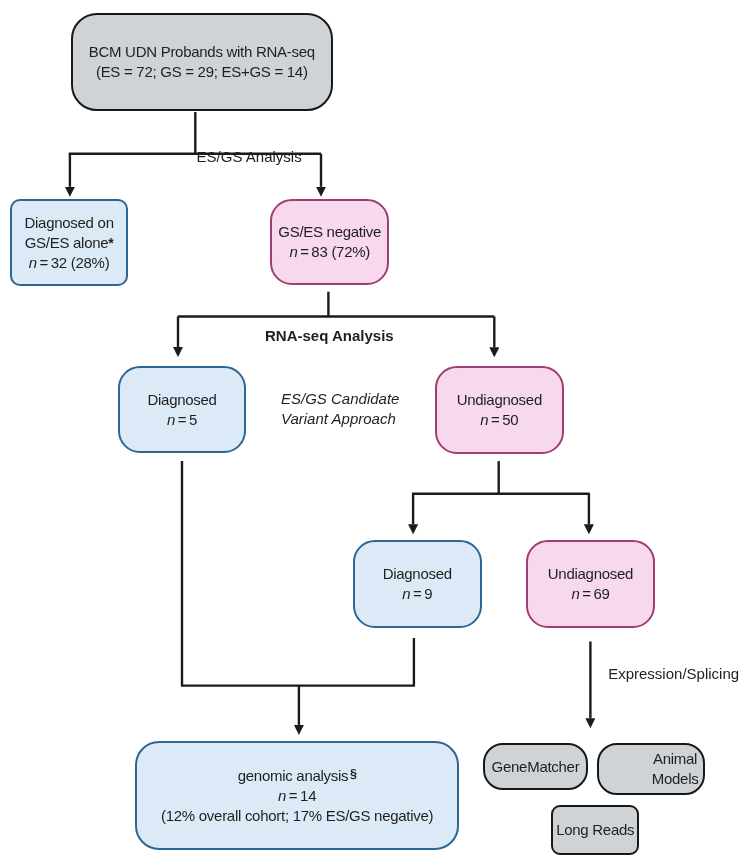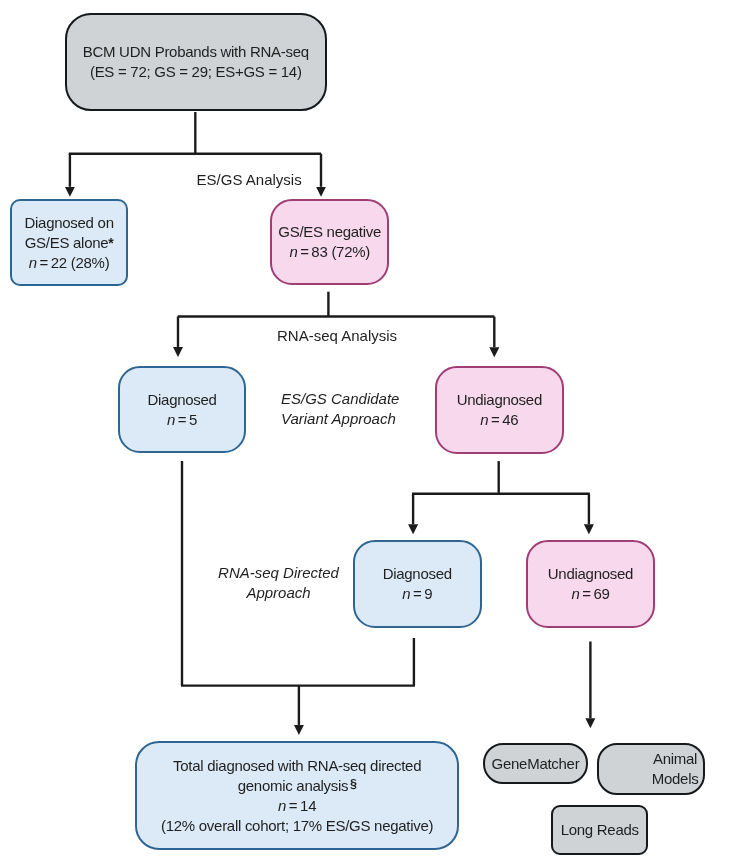--- a/index.html
+++ b/index.html
@@ -53,103 +53,99 @@
 
       <path data-name="edge-dx5-down" d="M 182 461 L 182 685.6"></path>
       <path data-name="edge-dx9-down" d="M 413.9 638 L 413.9 685.6"></path>
       <path data-name="edge-merge-bar" d="M 181 685.6 L 414.9 685.6"></path>
       <path data-name="edge-to-total" d="M 298.9 685.6 L 298.9 724.9" marker-end="url(#ah)"></path>
 
       <path data-name="edge-to-outliers" d="M 590.4 641.5 L 590.4 718.2" marker-end="url(#ah)"></path>
     </g>
   </svg>
 
-  <div class="node gray" data-name="node-root" style="left:65px;top:13.2px;width:261.6px;height:97.6px;border-radius:26px;">
+  <div class="node gray" data-name="node-root" style="left:71px;top:13.2px;width:261.6px;height:97.6px;border-radius:26px;">
     <div class="txt" data-name="node-root-text">
       <div data-name="node-root-line1">BCM UDN Probands with RNA-seq</div>
       <div data-name="node-root-line3">(ES = 72; GS = 29; ES+GS = 14)</div>
     </div>
   </div>
 
   <div class="node blue" data-name="node-diagnosed-gses-alone" style="left:10px;top:199.3px;width:118.2px;height:87px;border-radius:10px;">
     <div class="txt" data-name="node-diagnosed-gses-alone-text">
       <div data-name="node-dx-gses-line1">Diagnosed on</div>
       <div data-name="node-dx-gses-line2"><span data-name="node-dx-gses-line2-main">GS/ES alone</span><span class="star" data-name="asterisk-mark">*</span></div>
-      <div data-name="node-dx-gses-line3"><i data-name="n-italic">n</i><span data-name="node-dx-gses-line3-rest"> = 22 (28%)</span></div>
+      <div data-name="node-dx-gses-line3"><i data-name="n-italic">n</i><span data-name="node-dx-gses-line3-rest"> = 32 (28%)</span></div>
     </div>
   </div>
 
   <div class="node pink" data-name="node-gses-negative" style="left:270px;top:199.4px;width:119.4px;height:86px;border-radius:22px;">
     <div class="txt" data-name="node-gses-negative-text">
       <div data-name="node-neg-gses-line1">GS/ES negative</div>
       <div data-name="node-neg-gses-line2"><i data-name="n-italic">n</i><span data-name="node-neg-gses-line2-rest"> = 83 (72%)</span></div>
     </div>
   </div>
 
   <div class="node blue" data-name="node-diagnosed-5" style="left:118px;top:365.9px;width:128.2px;height:87.5px;border-radius:22px;">
     <div class="txt" data-name="node-diagnosed-5-text">
       <div data-name="node-dx5-line1">Diagnosed</div>
       <div data-name="node-dx5-line2"><i data-name="n-italic">n</i><span data-name="node-dx5-line2-rest"> = 5</span></div>
     </div>
   </div>
 
   <div class="node pink" data-name="node-undiagnosed-78" style="left:434.5px;top:365.8px;width:129.6px;height:87.9px;border-radius:22px;">
     <div class="txt" data-name="node-undiagnosed-78-text">
       <div data-name="node-undx78-line1">Undiagnosed</div>
-      <div data-name="node-undx78-line2"><i data-name="n-italic">n</i><span data-name="node-undx78-line2-rest"> = 46</span></div>
+      <div data-name="node-undx78-line2"><i data-name="n-italic">n</i><span data-name="node-undx78-line2-rest"> = 50</span></div>
     </div>
   </div>
 
   <div class="node blue" data-name="node-diagnosed-9" style="left:353px;top:540.1px;width:128.5px;height:87.7px;border-radius:22px;">
     <div class="txt" data-name="node-diagnosed-9-text">
       <div data-name="node-dx9-line1">Diagnosed</div>
       <div data-name="node-dx9-line2"><i data-name="n-italic">n</i><span data-name="node-dx9-line2-rest"> = 9</span></div>
     </div>
   </div>
 
   <div class="node pink" data-name="node-undiagnosed-69" style="left:526.4px;top:540px;width:128.2px;height:87.8px;border-radius:22px;">
     <div class="txt" data-name="node-undiagnosed-69-text">
       <div data-name="node-undx69-line1">Undiagnosed</div>
       <div data-name="node-undx69-line2"><i data-name="n-italic">n</i><span data-name="node-undx69-line2-rest"> = 69</span></div>
     </div>
   </div>
 
   <div class="node blue" data-name="node-total-diagnosed" style="left:134.8px;top:741.4px;width:324.7px;height:108.5px;border-radius:24px;">
     <div class="txt" data-name="node-total-diagnosed-text">
-      <div data-name="node-total-line1">Total diagnosed with RNA-seq directed</div>
       <div data-name="node-total-line2"><span data-name="node-total-line2-main">genomic analysis</span><sup data-name="section-mark">§</sup></div>
       <div data-name="node-total-line3"><i data-name="n-italic">n</i><span data-name="node-total-line3-rest"> = 14</span></div>
       <div data-name="node-total-line4">(12% overall cohort; 17% ES/GS negative)</div>
     </div>
   </div>
 
-  <div class="node gray" data-name="node-genematcher" style="left:483px;top:743.4px;width:105px;height:41px;border-radius:20px;">
+  <div class="node gray" data-name="node-genematcher" style="left:483px;top:743.4px;width:105px;height:47px;border-radius:20px;">
     <div class="txt" data-name="node-genematcher-text">GeneMatcher</div>
   </div>
 
   <div class="node gray" data-name="node-animal-models" style="left:597px;top:743.2px;width:108.2px;height:51.9px;border-radius:20px;padding-left:48px;">
     <div class="txt" data-name="node-animal-models-text">
       <div data-name="node-animal-line1">Animal</div>
       <div data-name="node-animal-line2">Models</div>
     </div>
   </div>
 
-  <div class="node gray" data-name="node-long-reads" style="left:551.2px;top:804.7px;width:97px;height:50.4px;border-radius:9px;">
+  <div class="node gray" data-name="node-long-reads" style="left:551.2px;top:804.7px;width:88px;height:50.4px;border-radius:9px;">
     <div class="txt" data-name="node-long-reads-text">Long Reads</div>
   </div>
 
-  <div class="lbl" data-name="edge-label-es-gs-analysis" style="left:148.6px;top:170px;padding-left:48px;">ES/GS Analysis</div>
-  <div class="lbl" data-name="edge-label-rnaseq-analysis" style="left:277px;top:325.6px;">RNA-seq Analysis</div>
+  <div class="lbl" data-name="edge-label-es-gs-analysis" style="left:148.6px;top:147px;padding-left:48px;">ES/GS Analysis</div>
+  <div class="lbl" data-name="edge-label-rnaseq-analysis" style="left:265px;top:325.6px;font-weight:bold;">RNA-seq Analysis</div>
 
   <div class="lbl ital" data-name="edge-label-candidate-approach" style="left:281px;top:389.2px;text-align:left;width:120px;">
     <div data-name="candidate-approach-line1">ES/GS Candidate</div>
     <div data-name="candidate-approach-line2">Variant Approach</div>
   </div>
 
-  <div class="lbl ital" data-name="edge-label-directed-approach" style="left:215.5px;top:562.7px;text-align:center;width:126px;">
-    <div data-name="directed-approach-line1">RNA-seq Directed</div>
-    <div data-name="directed-approach-line2">Approach</div>
-  </div>
 
   <div class="lbl" data-name="edge-label-outliers" style="left:608.2px;top:664.3px;">
+    <div data-name="outliers-line1">Expression/Splicing</div>
   </div>
 
 </div>
 
 </body></html>

